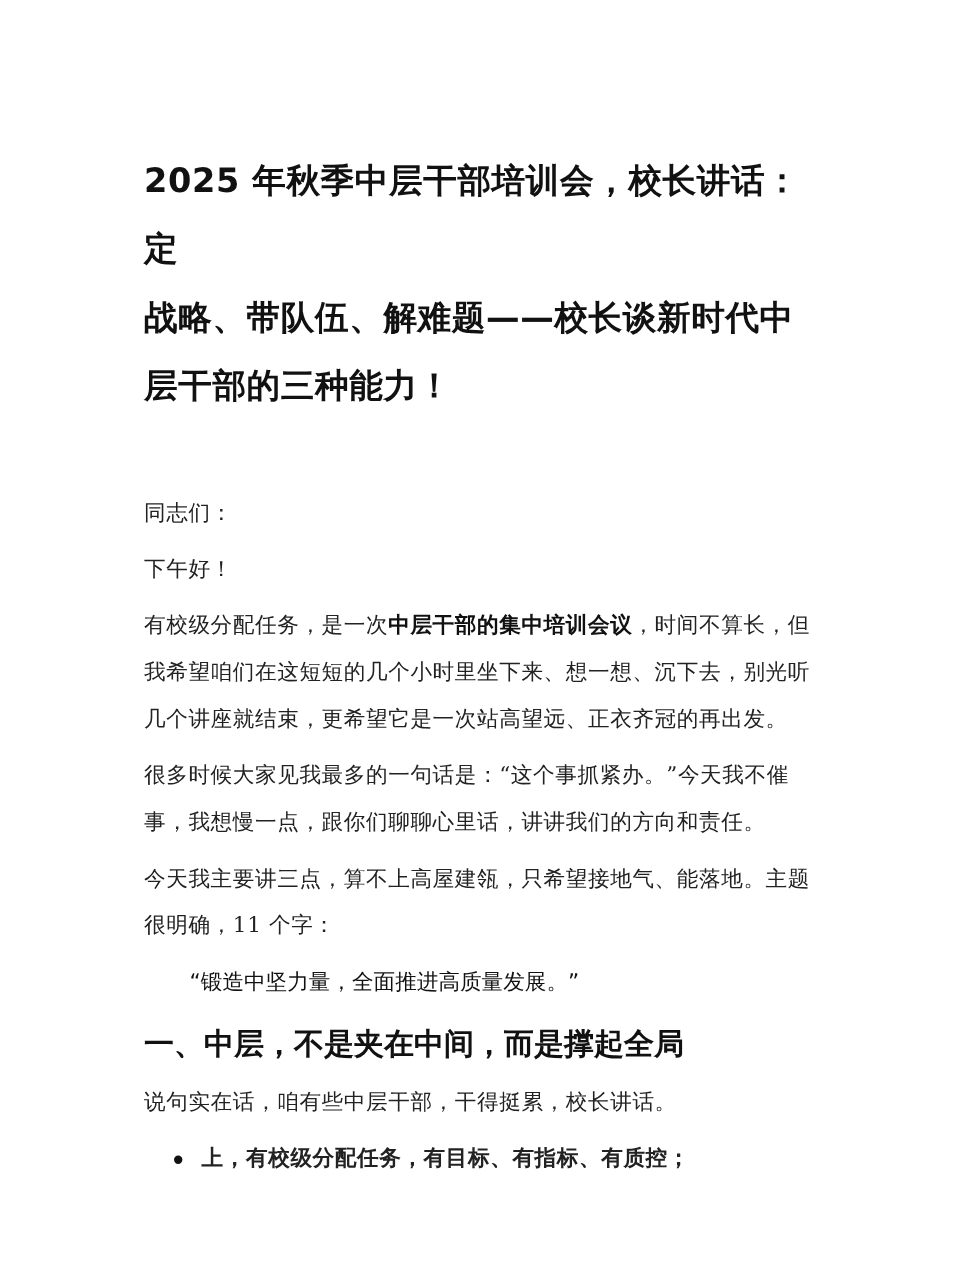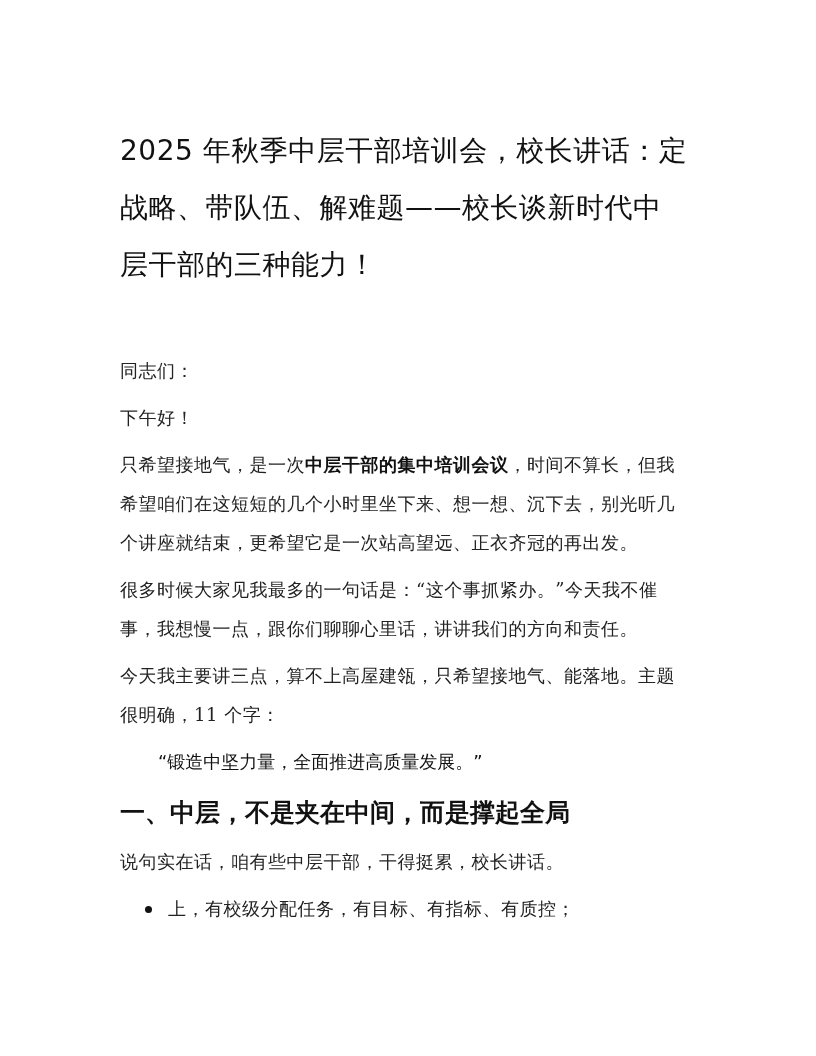--- a/index.html
+++ b/index.html
@@ -16,21 +16,21 @@
       font-family: "DejaVu Serif", "Liberation Serif", serif;
     }
     .page {
       position: absolute;
       left: 120px;
       top: 122px;
       width: 570px;
     }
     .title {
       font-family: "DejaVu Sans", "Liberation Sans", sans-serif;
-      font-weight: normal;
+      font-weight: bold;
       font-size: 28px;
       line-height: 57px;
       margin: 0 0 0 0;
       letter-spacing: 0.5px;
       color: #111111;
     }
     .body-section {
       margin-top: 58px;
     }
     .para {
@@ -59,20 +59,21 @@
       font-weight: bold;
       font-size: 25px;
       line-height: 39px;
       margin: 0 0 10px 0;
       color: #111111;
     }
     .bullet-list {
       list-style: none;
       margin: 6px 0 0 0;
       padding: 0;
+      font-weight: bold;
     }
     .bullet-item {
       position: relative;
       font-size: 18px;
       line-height: 39px;
       padding-left: 48px;
       color: #222222;
       letter-spacing: 0.5px;
     }
     .bullet-dot {
@@ -95,21 +96,21 @@
     <div>战略、带队伍、解难题——校长谈新时代中</div>
     <div>层干部的三种能力！</div>
   </h1>
 
   <div class="body-section">
 
     <p class="para">同志们：</p>
 
     <p class="para">下午好！</p>
 
-    <p class="para"><span>只希望接地气，是一次</span><b>中层干部的集中培训会议</b><span>，时间不算长，但我希望咱们在这短短的几个小时里坐下来、想一想、沉下去，别光听几个讲座就结束，更希望它是一次站高望远、正衣齐冠的再出发。</span></p>
+    <p class="para"><span>有校级分配任务，是一次</span><b>中层干部的集中培训会议</b><span>，时间不算长，但我希望咱们在这短短的几个小时里坐下来、想一想、沉下去，别光听几个讲座就结束，更希望它是一次站高望远、正衣齐冠的再出发。</span></p>
 
     <p class="para">很多时候大家见我最多的一句话是：“这个事抓紧办。”今天我不催事，我想慢一点，跟你们聊聊心里话，讲讲我们的方向和责任。</p>
 
     <p class="para">今天我主要讲三点，算不上高屋建瓴，只希望接地气、能落地。主题很明确，11 个字：</p>
 
     <p class="quote">“锻造中坚力量，全面推进高质量发展。”</p>
 
     <h2 class="heading">一、中层，不是夹在中间，而是撑起全局</h2>
 
     <p class="para">说句实在话，咱有些中层干部，干得挺累，校长讲话。</p>

